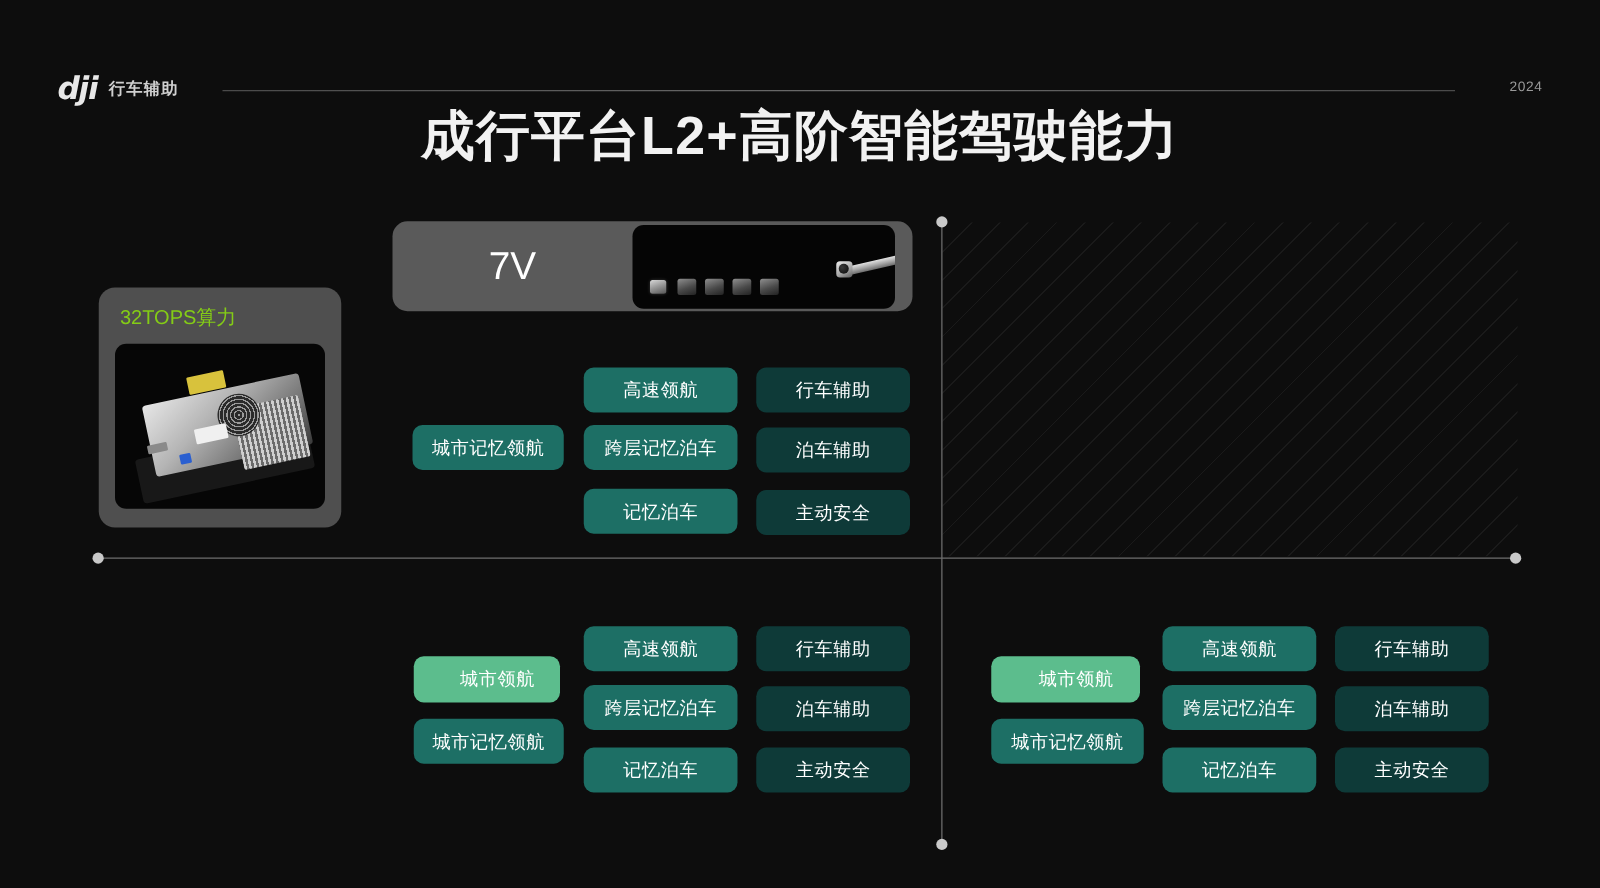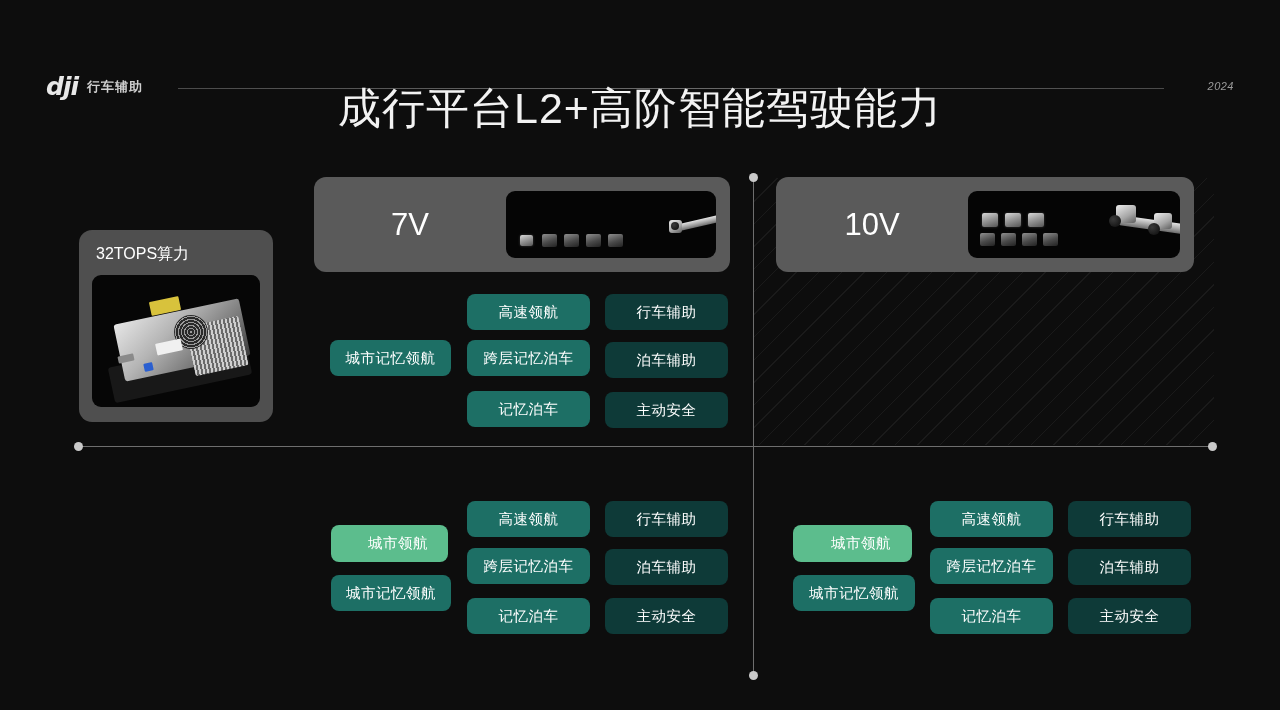--- a/index.html
+++ b/index.html
@@ -17,47 +17,47 @@
     background-image:repeating-linear-gradient(
         135deg,
         rgba(255,255,255,0.055) 0px,
         rgba(255,255,255,0.055) 1px,
         rgba(255,255,255,0) 1px,
         rgba(255,255,255,0) 16px);
   }
   #hatch-upper-right { left:754px; top:178px; width:460px; height:267px; }
 
   
-  #header { position:absolute; left:0; top:44px; width:1280px; height:40px; }
+  #header { position:absolute; left:0; top:28px; width:1280px; height:40px; }
   .dji-logo {
     position:absolute; left:46px; top:30px;
     display:flex; align-items:center; gap:9px;
   }
   .dji-mark {
     font-family:"DejaVu Sans",sans-serif;
     font-size:25px; font-weight:700; font-style:italic;
     letter-spacing:-1px; color:#e8e8e8; line-height:1;
   }
   .dji-cn {
     font-size:13px; font-weight:700; color:#cfcfcf;
     letter-spacing:1px; line-height:1;
   }
   #header-rule {
     position:absolute; left:178px; top:44px; width:986px; height:1px;
     background:linear-gradient(90deg,#4a4a4a 0%,#6a6a6a 50%,#4a4a4a 100%);
   }
   #header-year {
     position:absolute; right:46px; top:36px;
-    font-size:11px; color:#9a9a9a; letter-spacing:0.5px;font-style:italic;
+    font-size:11px; color:#9a9a9a; letter-spacing:0.5px;
   }
 
   
   #title {
     position:absolute; left:0; top:80px; width:1280px;
-    text-align:center; font-size:43px; font-weight:400;
+    text-align:center; font-size:43px; font-weight:700;
     letter-spacing:1px; color:#f2f2f2;
   }
 
   
   #divider-h {
     position:absolute; left:78px; top:446px; width:1134px; height:1px;
     background:#6e6e6e;
   }
   #divider-v {
     position:absolute; left:753px; top:177px; width:1px; height:500px;
@@ -67,21 +67,21 @@
     position:absolute; width:9px; height:9px; border-radius:50%;
     background:#c9c9c9;
   }
   #dot-left   { left:74px;  top:442px; }
   #dot-right  { left:1208px;top:442px; }
   #dot-top    { left:749px; top:173px; }
   #dot-bottom { left:749px; top:671px; }
 
   
   .col-header {
-    position:absolute; height:95px; border-radius:12px;
+    position:absolute; height:72px; border-radius:12px;
     background:#5a5a5a;
     display:flex; align-items:center;
   }
   #col-header-7v  { left:314px; top:177px; width:416px; }
   #col-header-10v { left:776px; top:177px; width:418px; }
   .col-header-label {
     font-size:31px; font-weight:400; color:#ffffff;
     width:192px; text-align:center; flex:none;
   }
   .col-header-img {
@@ -115,21 +115,21 @@
 
   
   .tops-card {
     position:absolute; border-radius:13px;
     background:#4f4f4f;
     padding:14px 13px 13px 13px;
   }
   #tops-card-32  { left:79px; top:230px; width:194px; height:192px; }
   #tops-card-100 { left:79px; top:468px; width:194px; height:196px; }
   .tops-label {
-    font-size:16px; font-weight:400; color:#ffffff;
+    font-size:16px; font-weight:400; color:#84cc16;
     margin-bottom:10px; margin-left:4px;
   }
   .tops-img {
     width:100%; height:132px; border-radius:9px;
     background:#060606; position:relative; overflow:hidden;
   }
   #tops-card-100 .tops-img { height:136px; }
 
   
   .ecu-body {
@@ -200,42 +200,20 @@
 
       <div class="bracket-arm" style="left:170px; top:27px; width:60px; transform:rotate(-13deg);"></div>
 
       <div class="bracket-end" style="left:163px; top:29px;"></div>
 
       <div class="bracket-lens" style="left:165px; top:31px;"></div>
 
     </div>
   </div>
 
-  <div class="col-header" id="col-header-10v">
-    <div class="col-header-label">10V</div>
-    <div class="col-header-img">
-
-      <div class="cam-small" style="left:14px; top:22px; width:16px; height:14px;"></div>
-      <div class="cam-small" style="left:37px; top:22px; width:16px; height:14px;"></div>
-      <div class="cam-small" style="left:60px; top:22px; width:16px; height:14px;"></div>
-
-      <div class="cam-dark" style="left:12px; top:42px; width:15px; height:13px;"></div>
-      <div class="cam-dark" style="left:33px; top:42px; width:15px; height:13px;"></div>
-      <div class="cam-dark" style="left:54px; top:42px; width:15px; height:13px;"></div>
-      <div class="cam-dark" style="left:75px; top:42px; width:15px; height:13px;"></div>
-
-      <div class="bracket-arm" style="left:150px; top:30px; width:86px; height:10px; transform:rotate(8deg);"></div>
-      <div class="bracket-end" style="left:148px; top:14px; width:20px; height:18px;"></div>
-      <div class="bracket-end" style="left:186px; top:22px; width:18px; height:16px;"></div>
-
-      <div class="bracket-lens" style="left:140px; top:24px; width:12px; height:12px; left:141px;"></div>
-      <div class="bracket-lens" style="left:180px; top:32px; width:12px; height:12px;"></div>
-
-    </div>
-  </div>
 
   <div class="tops-card" id="tops-card-32">
     <div class="tops-label">32TOPS算力</div>
     <div class="tops-img">
       <div class="ecu-dark" style="left:18px; top:78px; width:140px; height:36px; transform:rotate(-12deg);"></div>
       <div class="ecu-body" style="left:26px; top:36px; width:128px; height:58px; transform:rotate(-12deg);"></div>
       <div class="ecu-fins" style="left:98px; top:46px; width:54px; height:50px; transform:rotate(-12deg);"></div>
       <div class="ecu-grille" style="left:82px; top:40px; width:34px; height:34px; transform:rotate(-12deg);"></div>
       <div class="ecu-sticker" style="left:58px; top:24px; width:30px; height:14px; background:#d8c23c; transform:rotate(-12deg);"></div>
       <div class="ecu-sticker" style="left:64px; top:66px; width:26px; height:12px; background:#f0f0f0; transform:rotate(-12deg);"></div>

